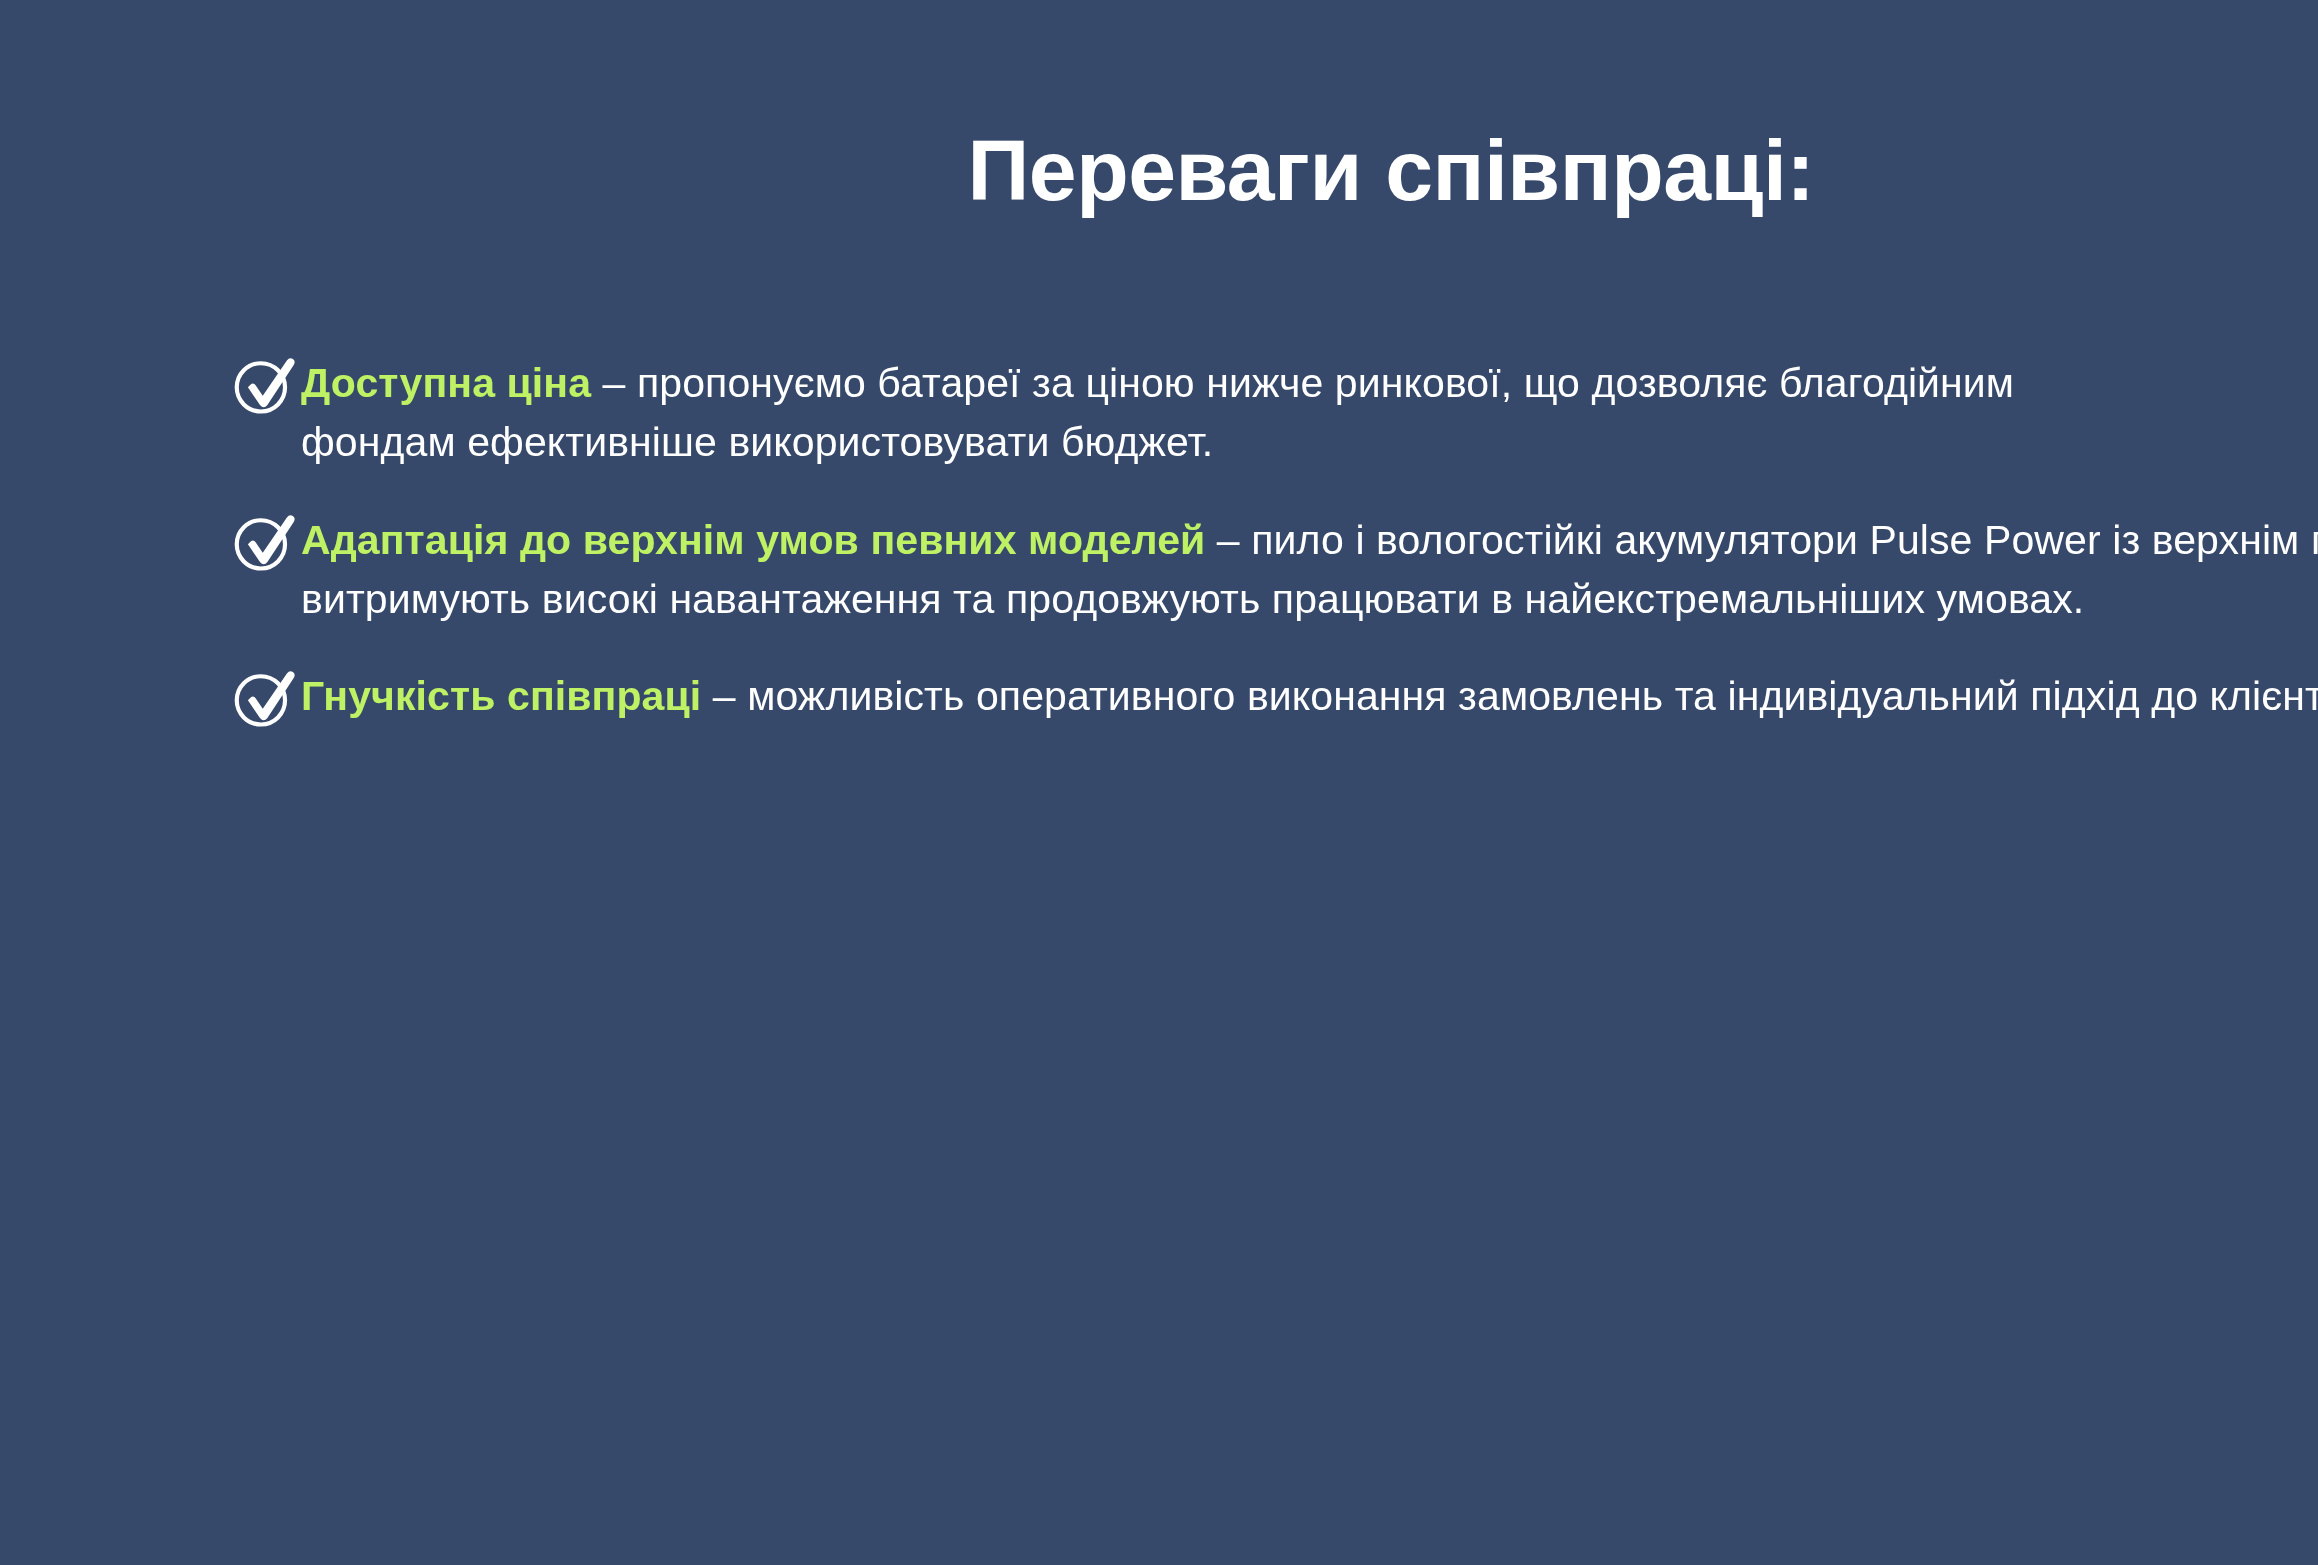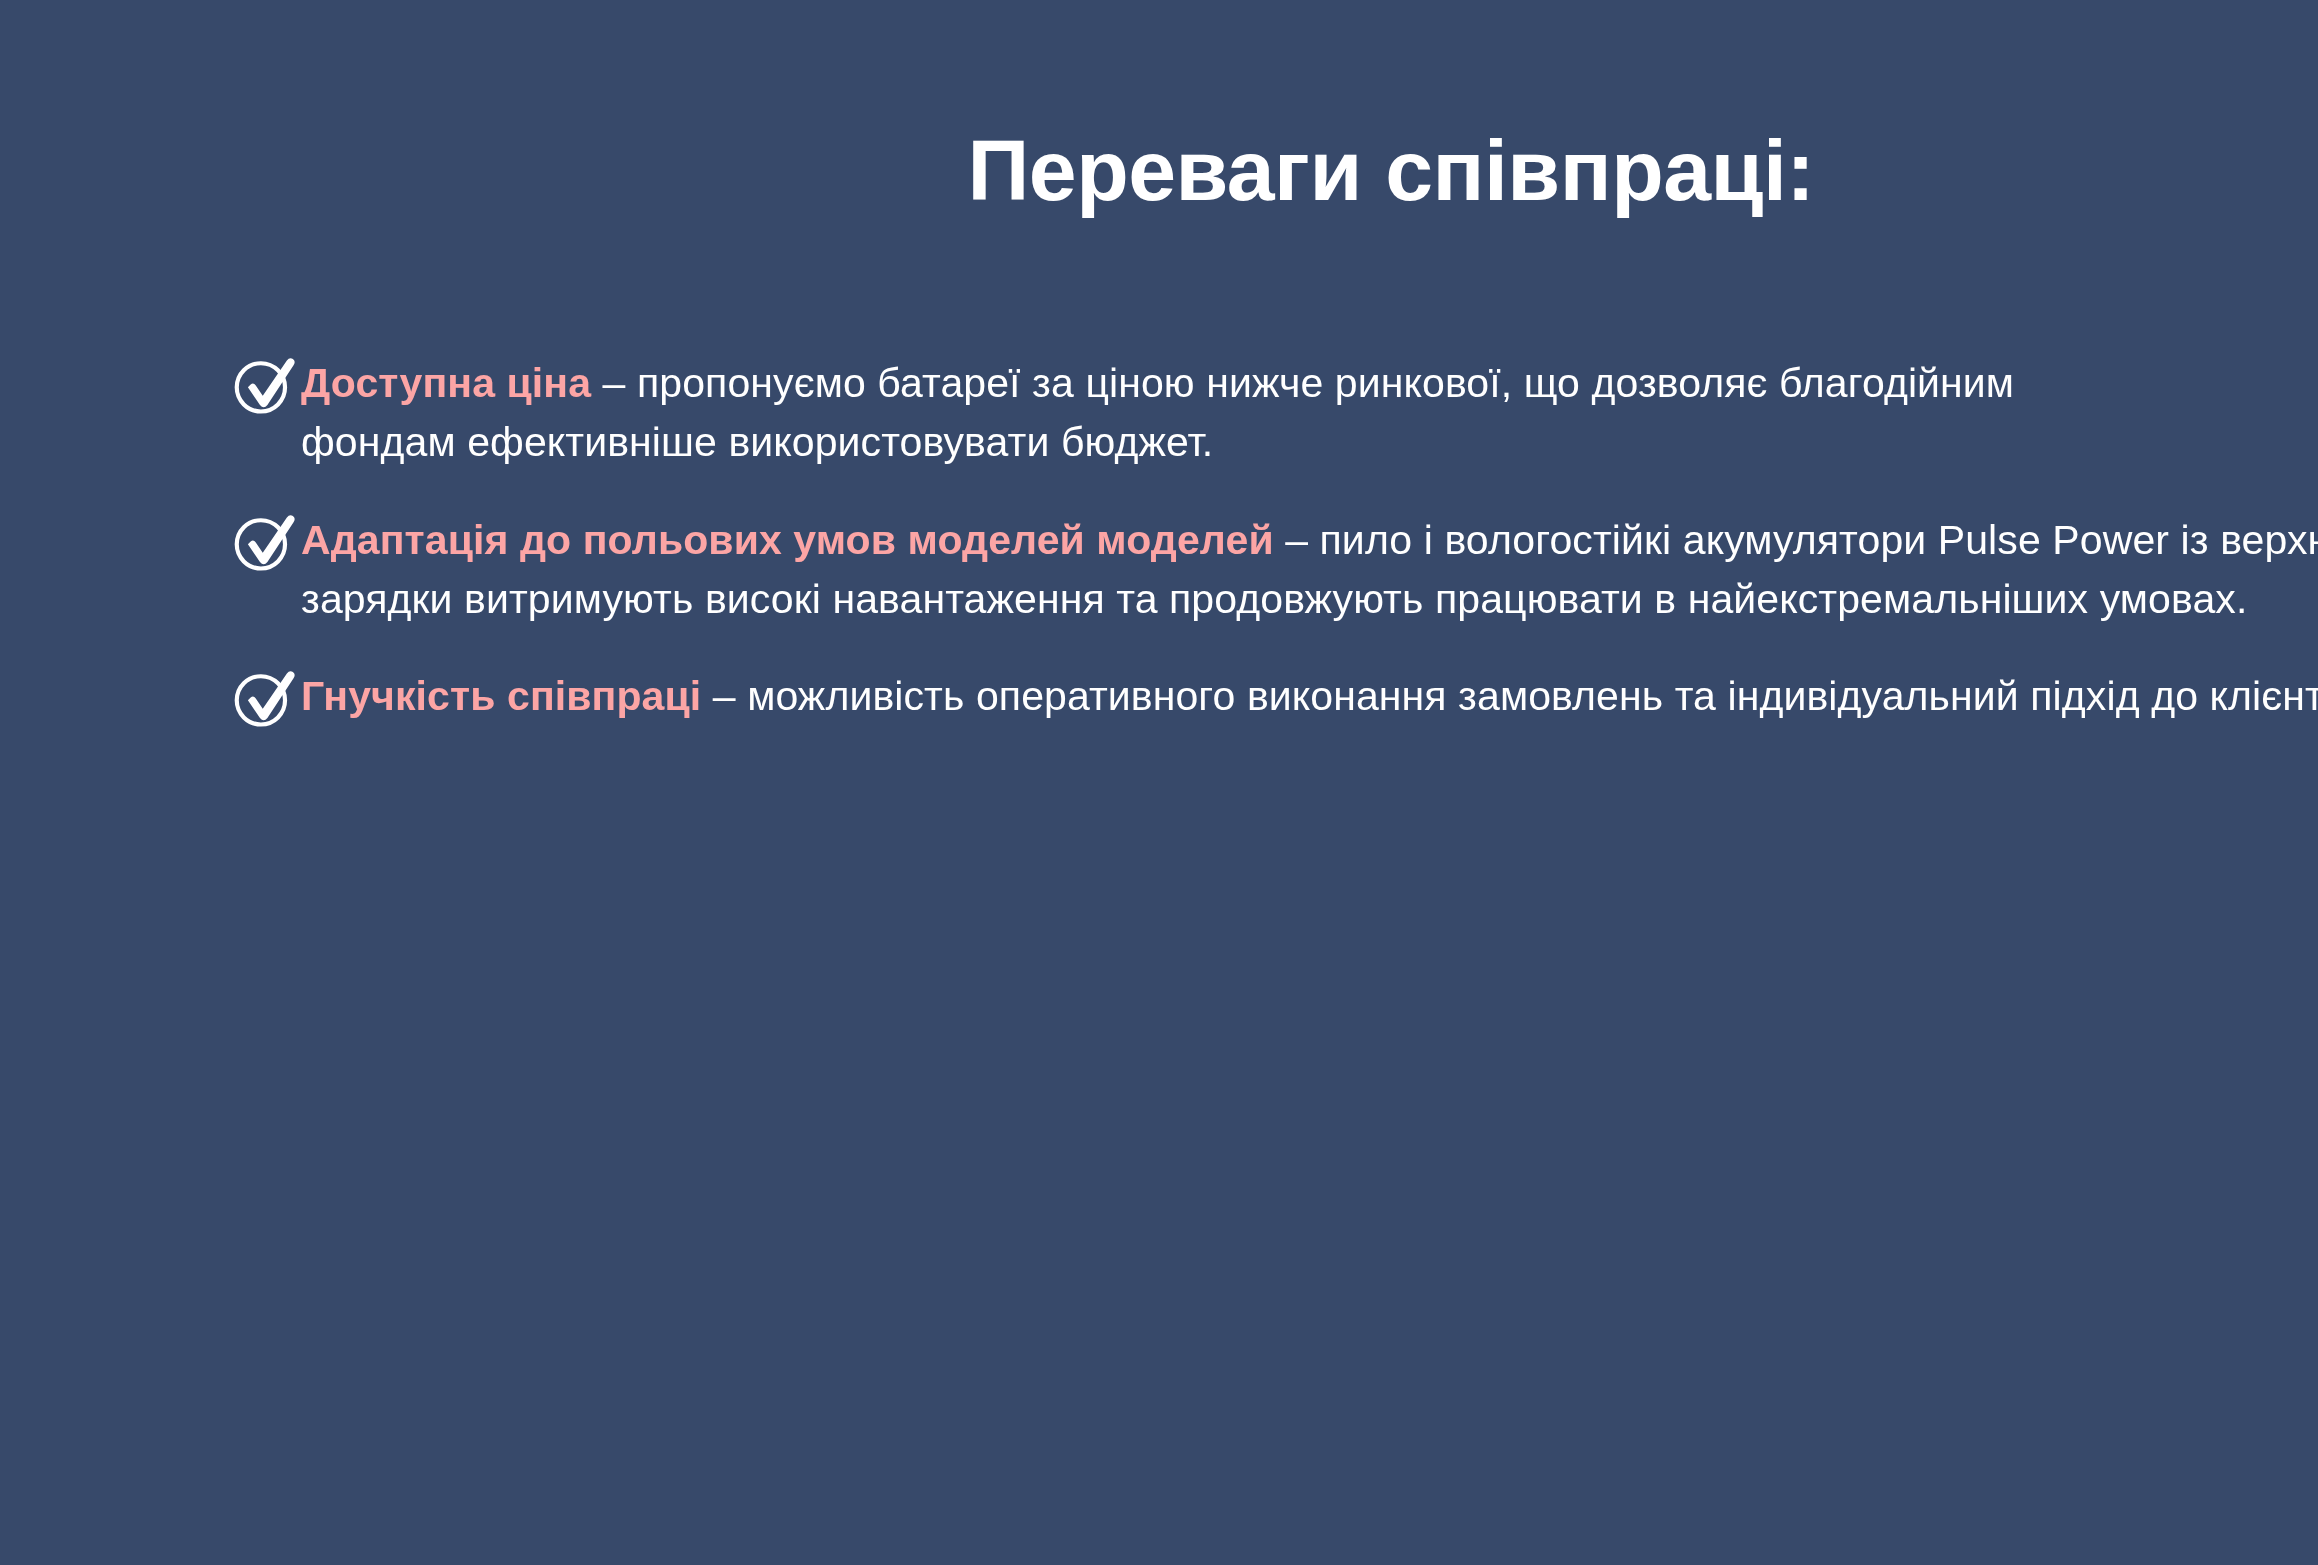--- a/index.html
+++ b/index.html
@@ -65,21 +65,21 @@
     flex: 1 1 auto;
     font-size: 41px;
     line-height: 1.45;
     font-weight: 400;
     color: #ffffff;
     padding-top: 1.9px;
     letter-spacing: 0.1px;
   }
   .bullet-text .lead {
     font-weight: 700;
-    color: #fca5a5;
+    color: #bef264;
   }
 
   
   .item-0 .bullet-text { max-width: 1809px; }
   .item-1 .bullet-text { max-width: 2360px; }
   .item-2 .bullet-text { max-width: 2142px; }
 </style>
 </head>
 <body style="background: rgb(55, 73, 106);">
 
@@ -102,21 +102,21 @@
     </div>
 
     <div class="bullet-item item-1">
       <span class="check-icon">
         <svg viewBox="0 0 150 140" xmlns="http://www.w3.org/2000/svg">
           <circle cx="64" cy="74" r="52" fill="none" stroke="#ffffff" stroke-width="9"></circle>
           <path d="M36 74 L42 68 Q48 63 53 70 L68 92 L120 16 Q126 8 133 13 Q140 18 134 27 L78 112 Q70 122 62 112 Z" fill="#ffffff"></path>
         </svg>
       </span>
       <p class="bullet-text">
-        <span class="lead">Адаптація до польових умов моделей моделей</span><span> – пило і вологостійкі акумулятори Pulse Power із верхнім портом зарядки витримують високі навантаження та продовжують працювати в найекстремальніших умовах.</span>
+        <span class="lead">Адаптація до верхнім умов певних моделей</span><span> – пило і вологостійкі акумулятори Pulse Power із верхнім портом зарядки витримують високі навантаження та продовжують працювати в найекстремальніших умовах.</span>
       </p>
     </div>
 
     <div class="bullet-item item-2">
       <span class="check-icon">
         <svg viewBox="0 0 150 140" xmlns="http://www.w3.org/2000/svg">
           <circle cx="64" cy="74" r="52" fill="none" stroke="#ffffff" stroke-width="9"></circle>
           <path d="M36 74 L42 68 Q48 63 53 70 L68 92 L120 16 Q126 8 133 13 Q140 18 134 27 L78 112 Q70 122 62 112 Z" fill="#ffffff"></path>
         </svg>
       </span>

